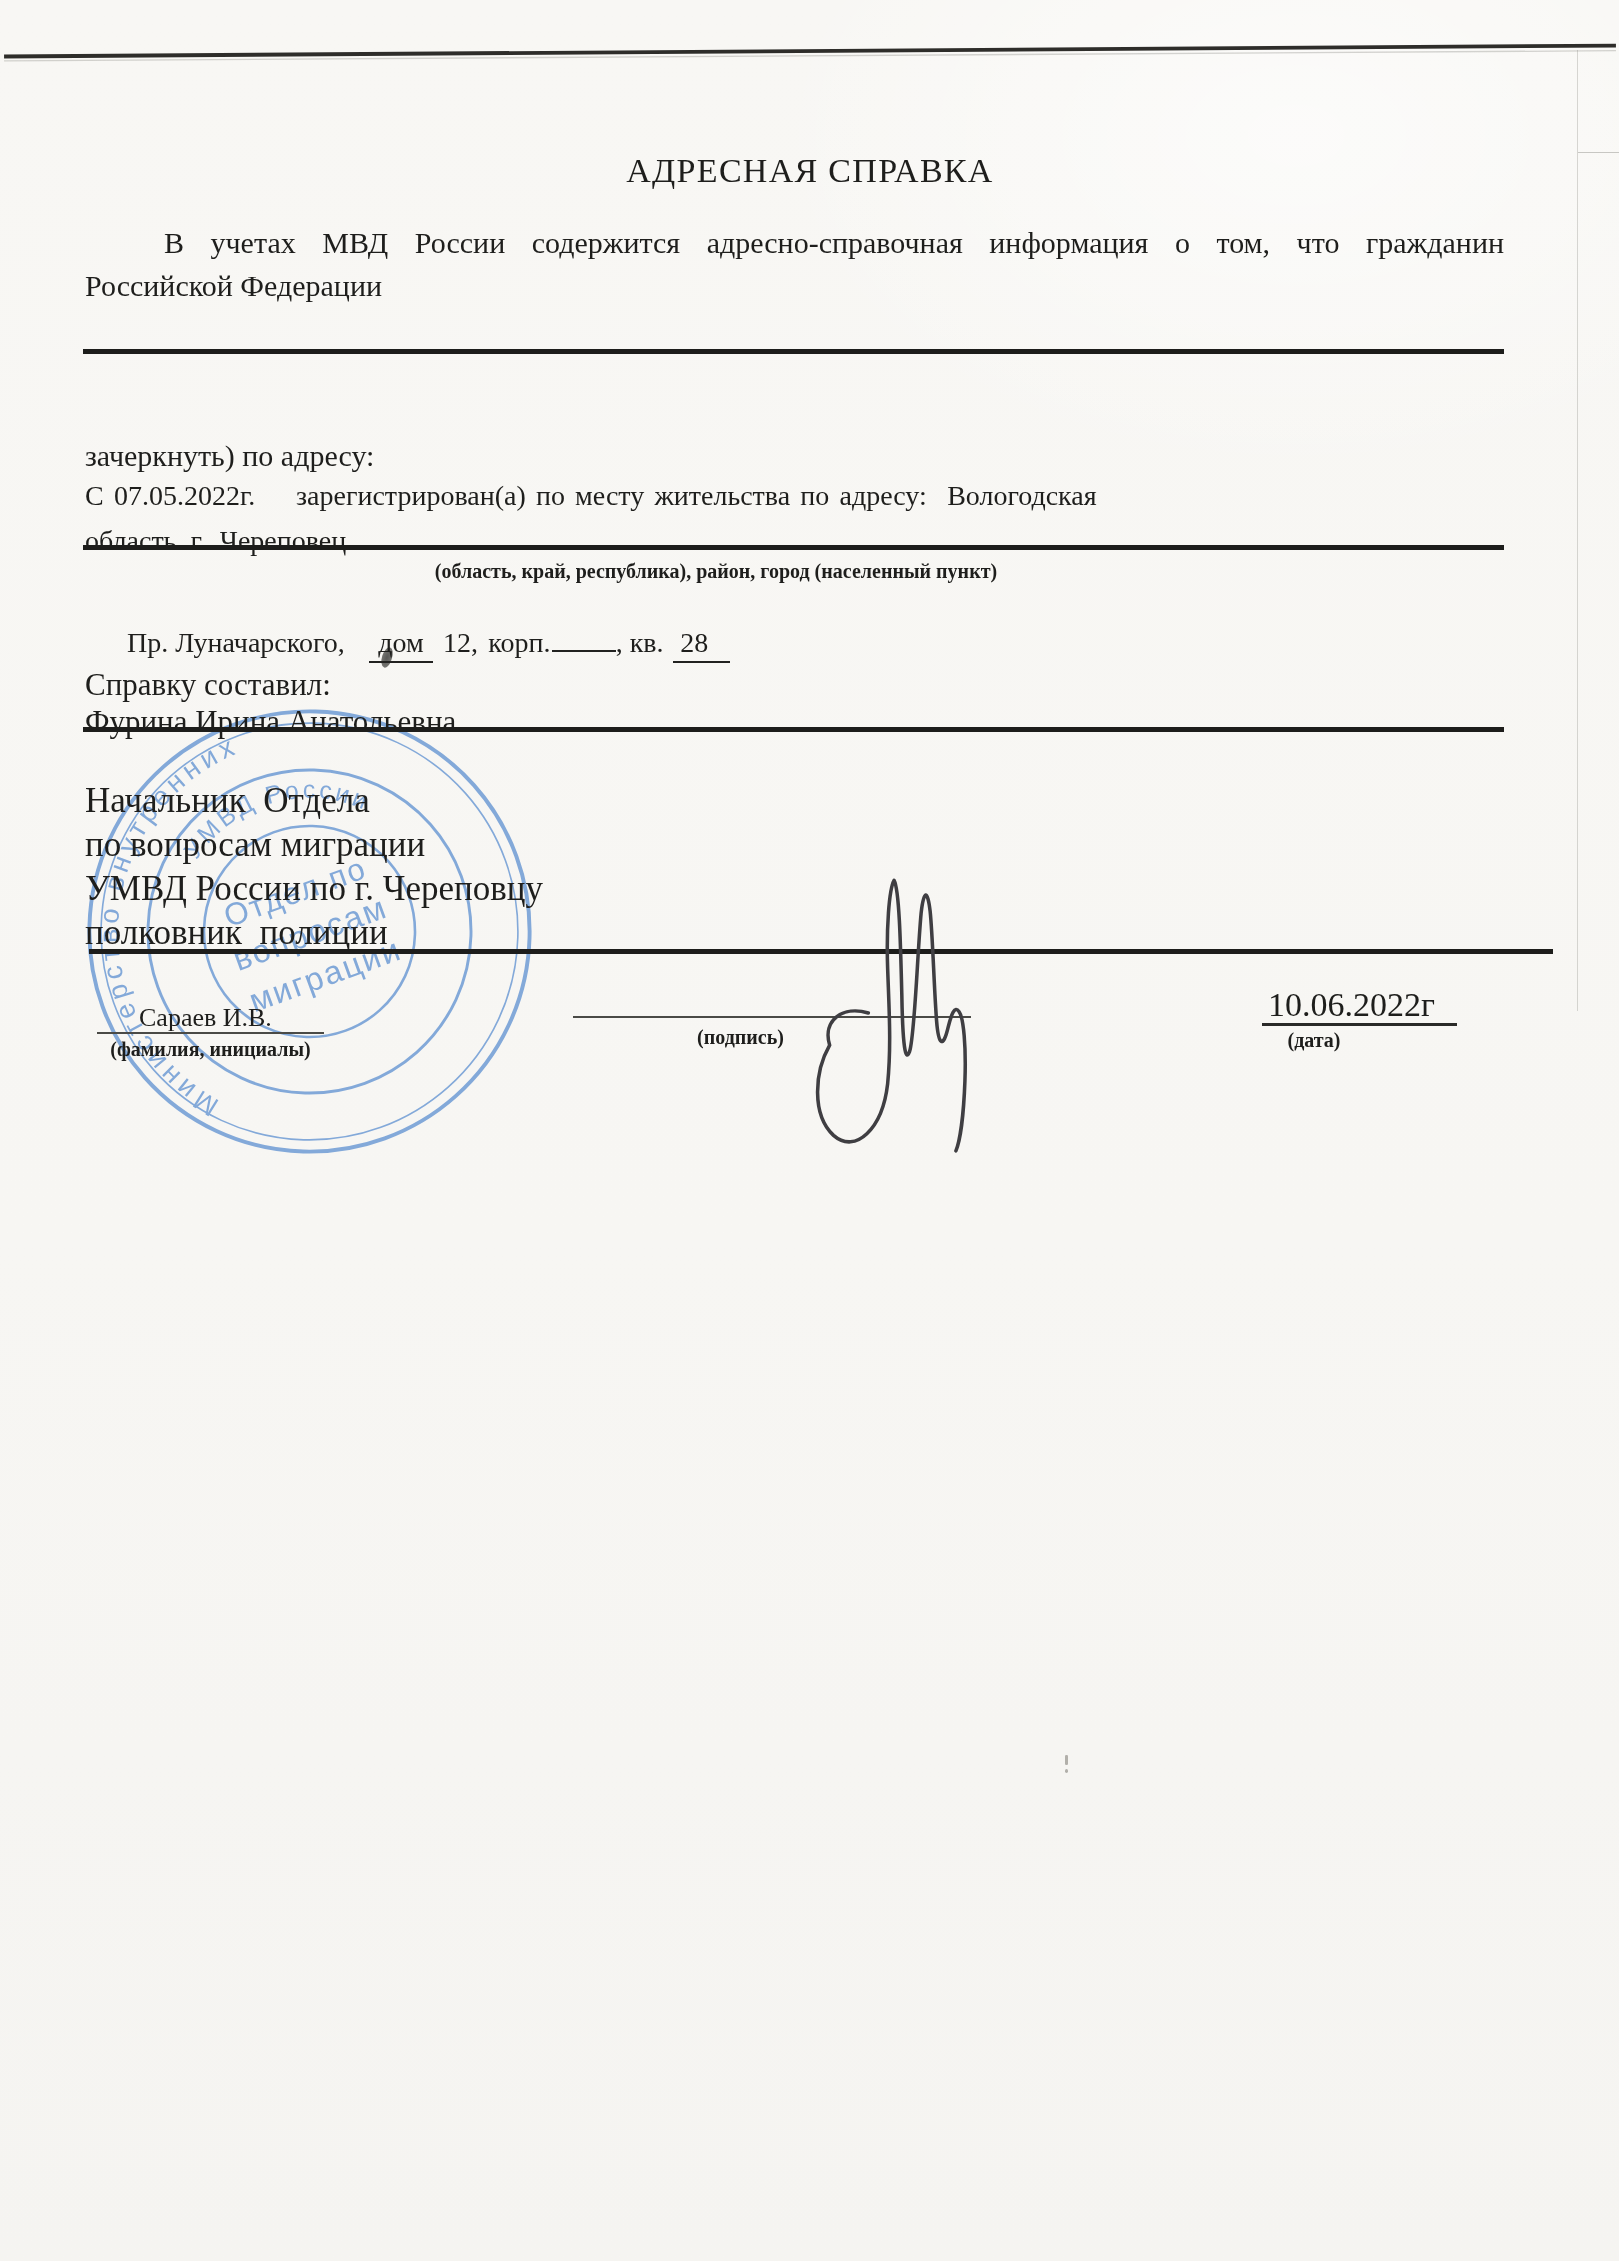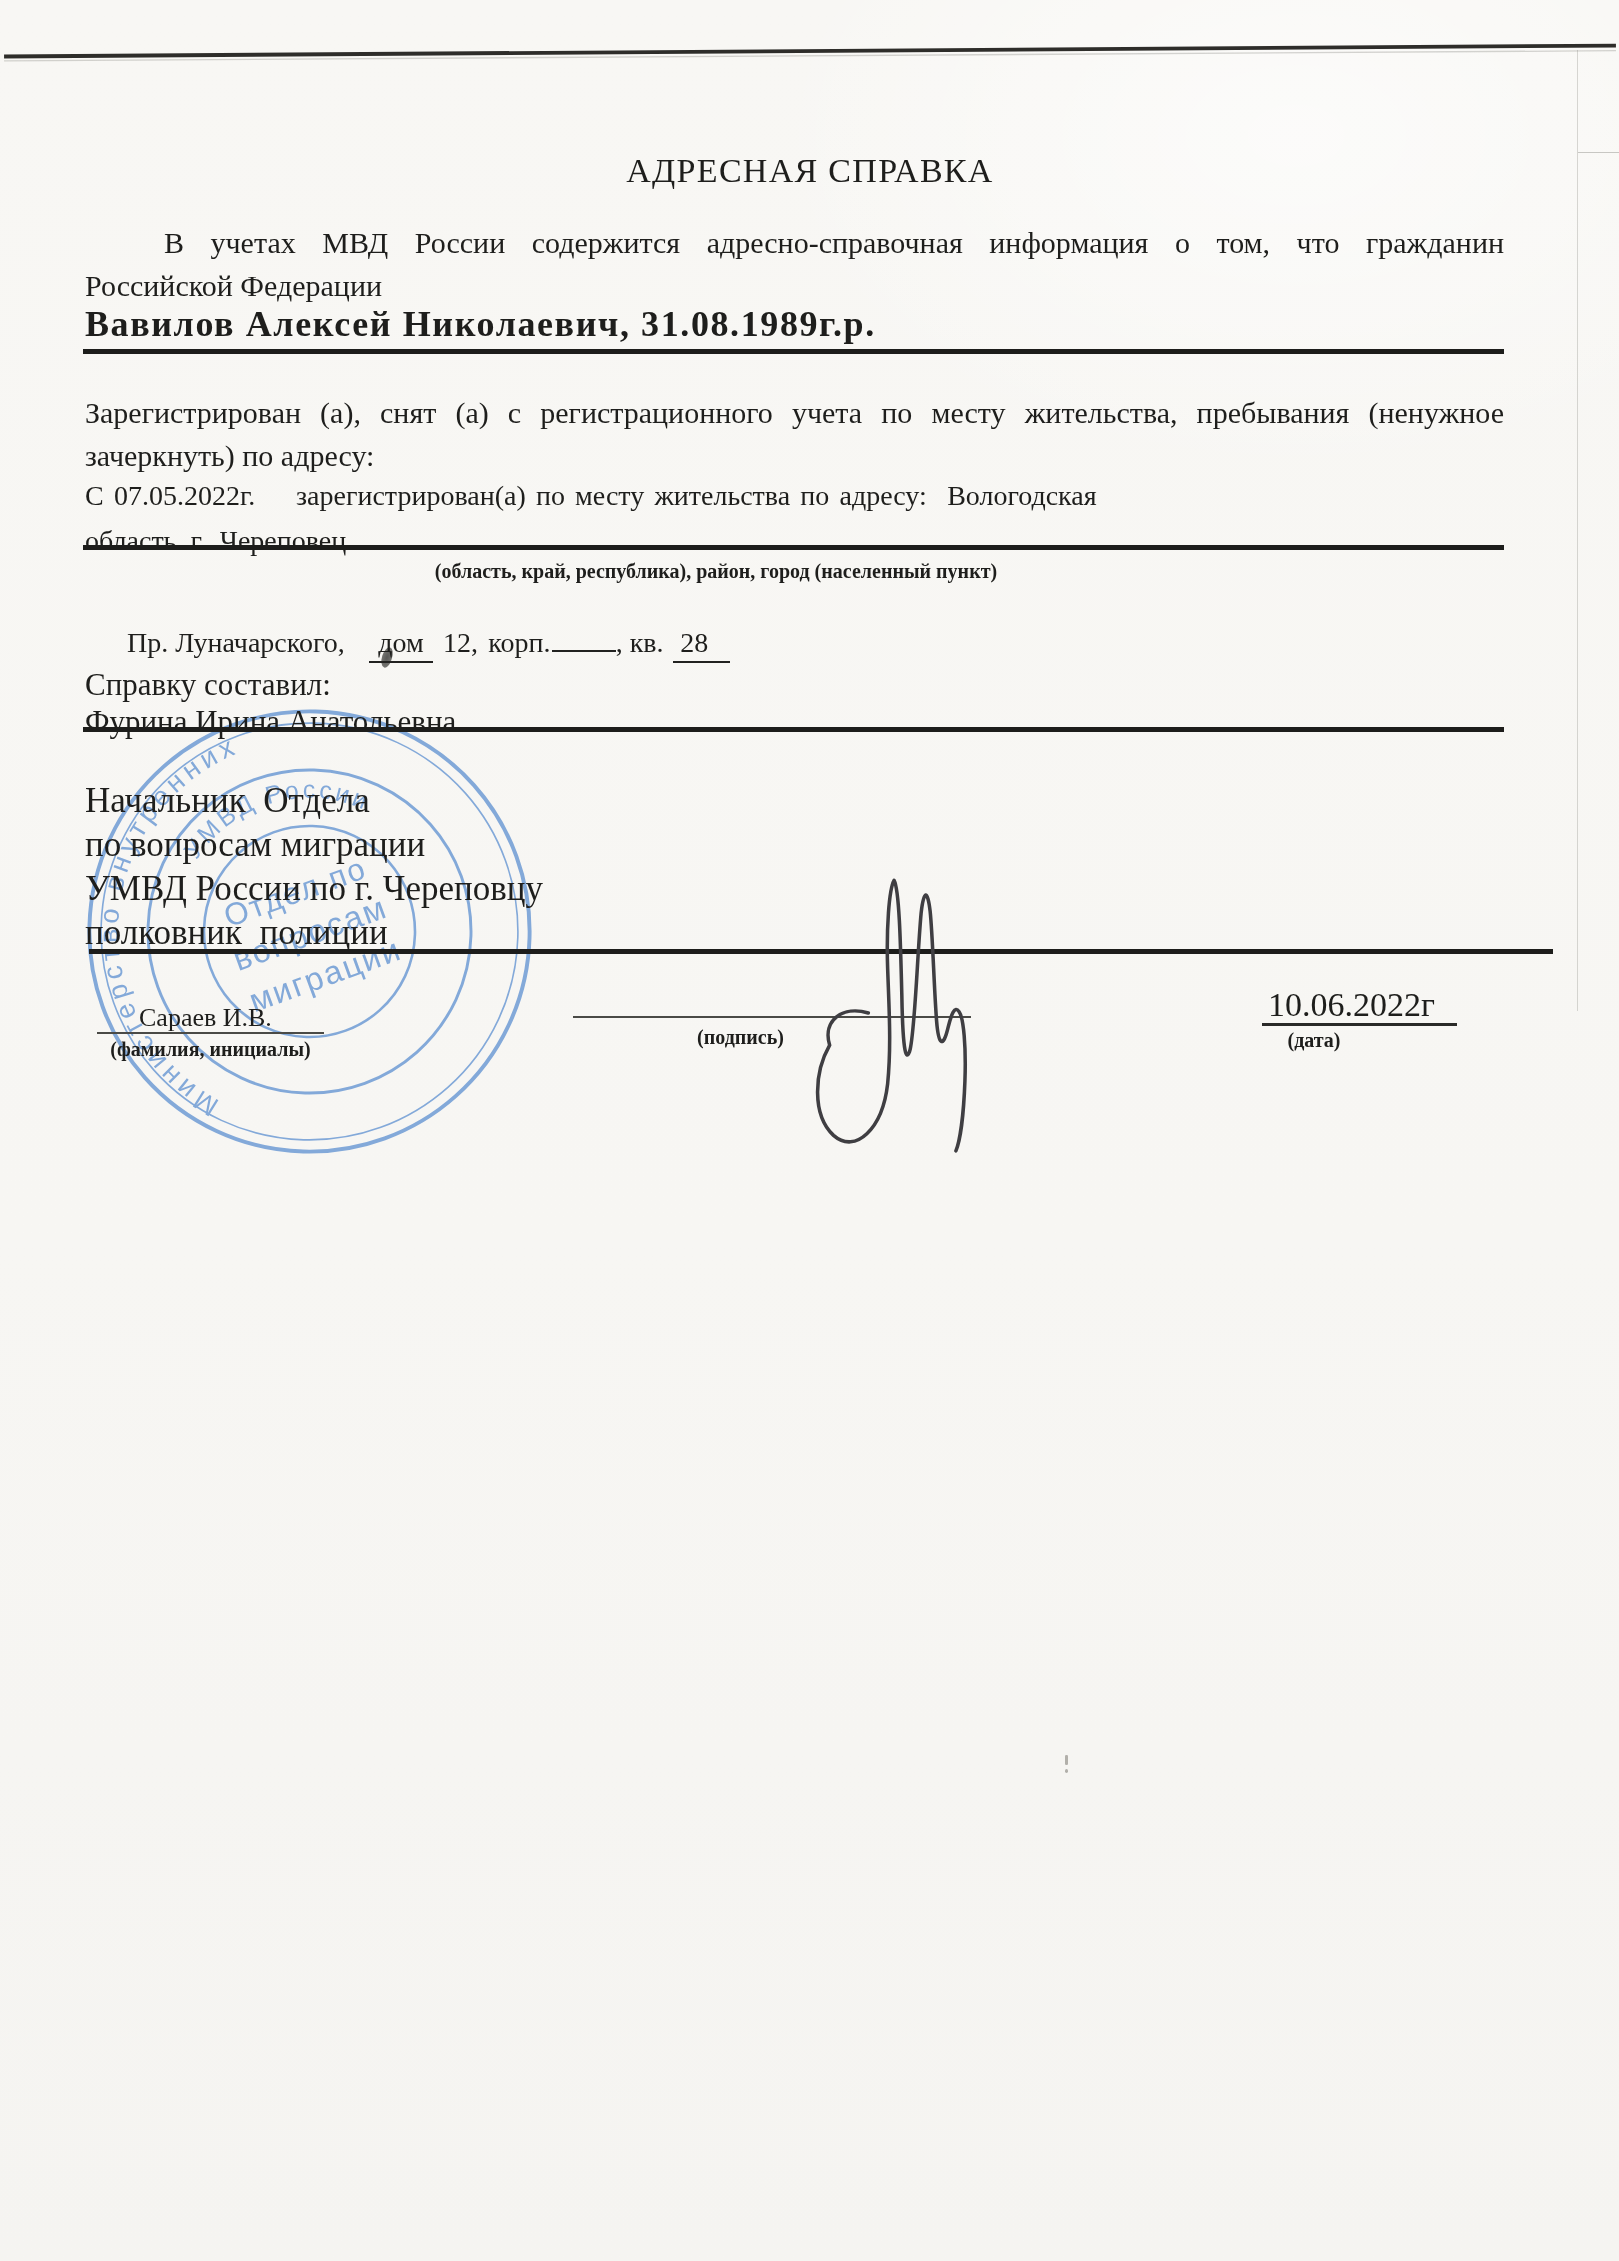--- a/index.html
+++ b/index.html
@@ -75,24 +75,22 @@
     </g>
   </svg>
 
   <div class="layer-text">
 
     <div class="t title center" style="top:151px;left:0;width:1620px;">АДРЕСНАЯ СПРАВКА</div>
 
     <div class="t fs46 just" style="top:226px;left:85px;width:1419px;text-indent:79px;">В учетах МВД России содержится адресно-справочная информация о том, что гражданин</div>
     <div class="t fs46" style="top:269px;left:85px;">Российской Федерации</div>
 
-    <div class="t name" style="top:304px;left:85px;">Вавилов Алексей Николаевич, 31.08.1989г.р.</div>
     <div class="rule" style="top:349px;left:83px;width:1421px;height:4.5px;"></div>
 
-    <div class="t fs46 just" style="top:396px;left:85px;width:1419px;">Зарегистрирован (а), снят (а) с регистрационного учета по месту жительства, пребывания (ненужное</div>
     <div class="t fs46" style="top:439px;left:85px;">зачеркнуть) по адресу:</div>
 
     <div class="t fs50" style="top:480px;left:85px;word-spacing:3.2px;">С 07.05.2022г.    зарегистрирован(а) по месту жительства по адресу:  Вологодская</div>
     <div class="t fs50" style="top:525px;left:85px;">область  г.  Череповец</div>
     <div class="rule" style="top:545px;left:83px;width:1421px;height:4.5px;"></div>
     <div class="t fs31 center" style="top:560px;left:297px;width:838px;">(область, край, республика), район, город (населенный пункт)</div>
 
     <div class="t fs50 street" style="top:584px;left:85px;">
       <span style="margin-right:24.5px;">Пр. Луначарского,</span><span class="ul" style="padding:0 9px 1.3px 9px;">дом</span><span style="margin:0 10.3px 0 10.3px;">12,</span><span style="margin-right:1.3px;">корп.</span><span class="blank"></span><span>, кв.</span><span class="ul" style="margin-left:9px;padding:0 22px 1.3px 7.7px;">28</span>
     </div>

